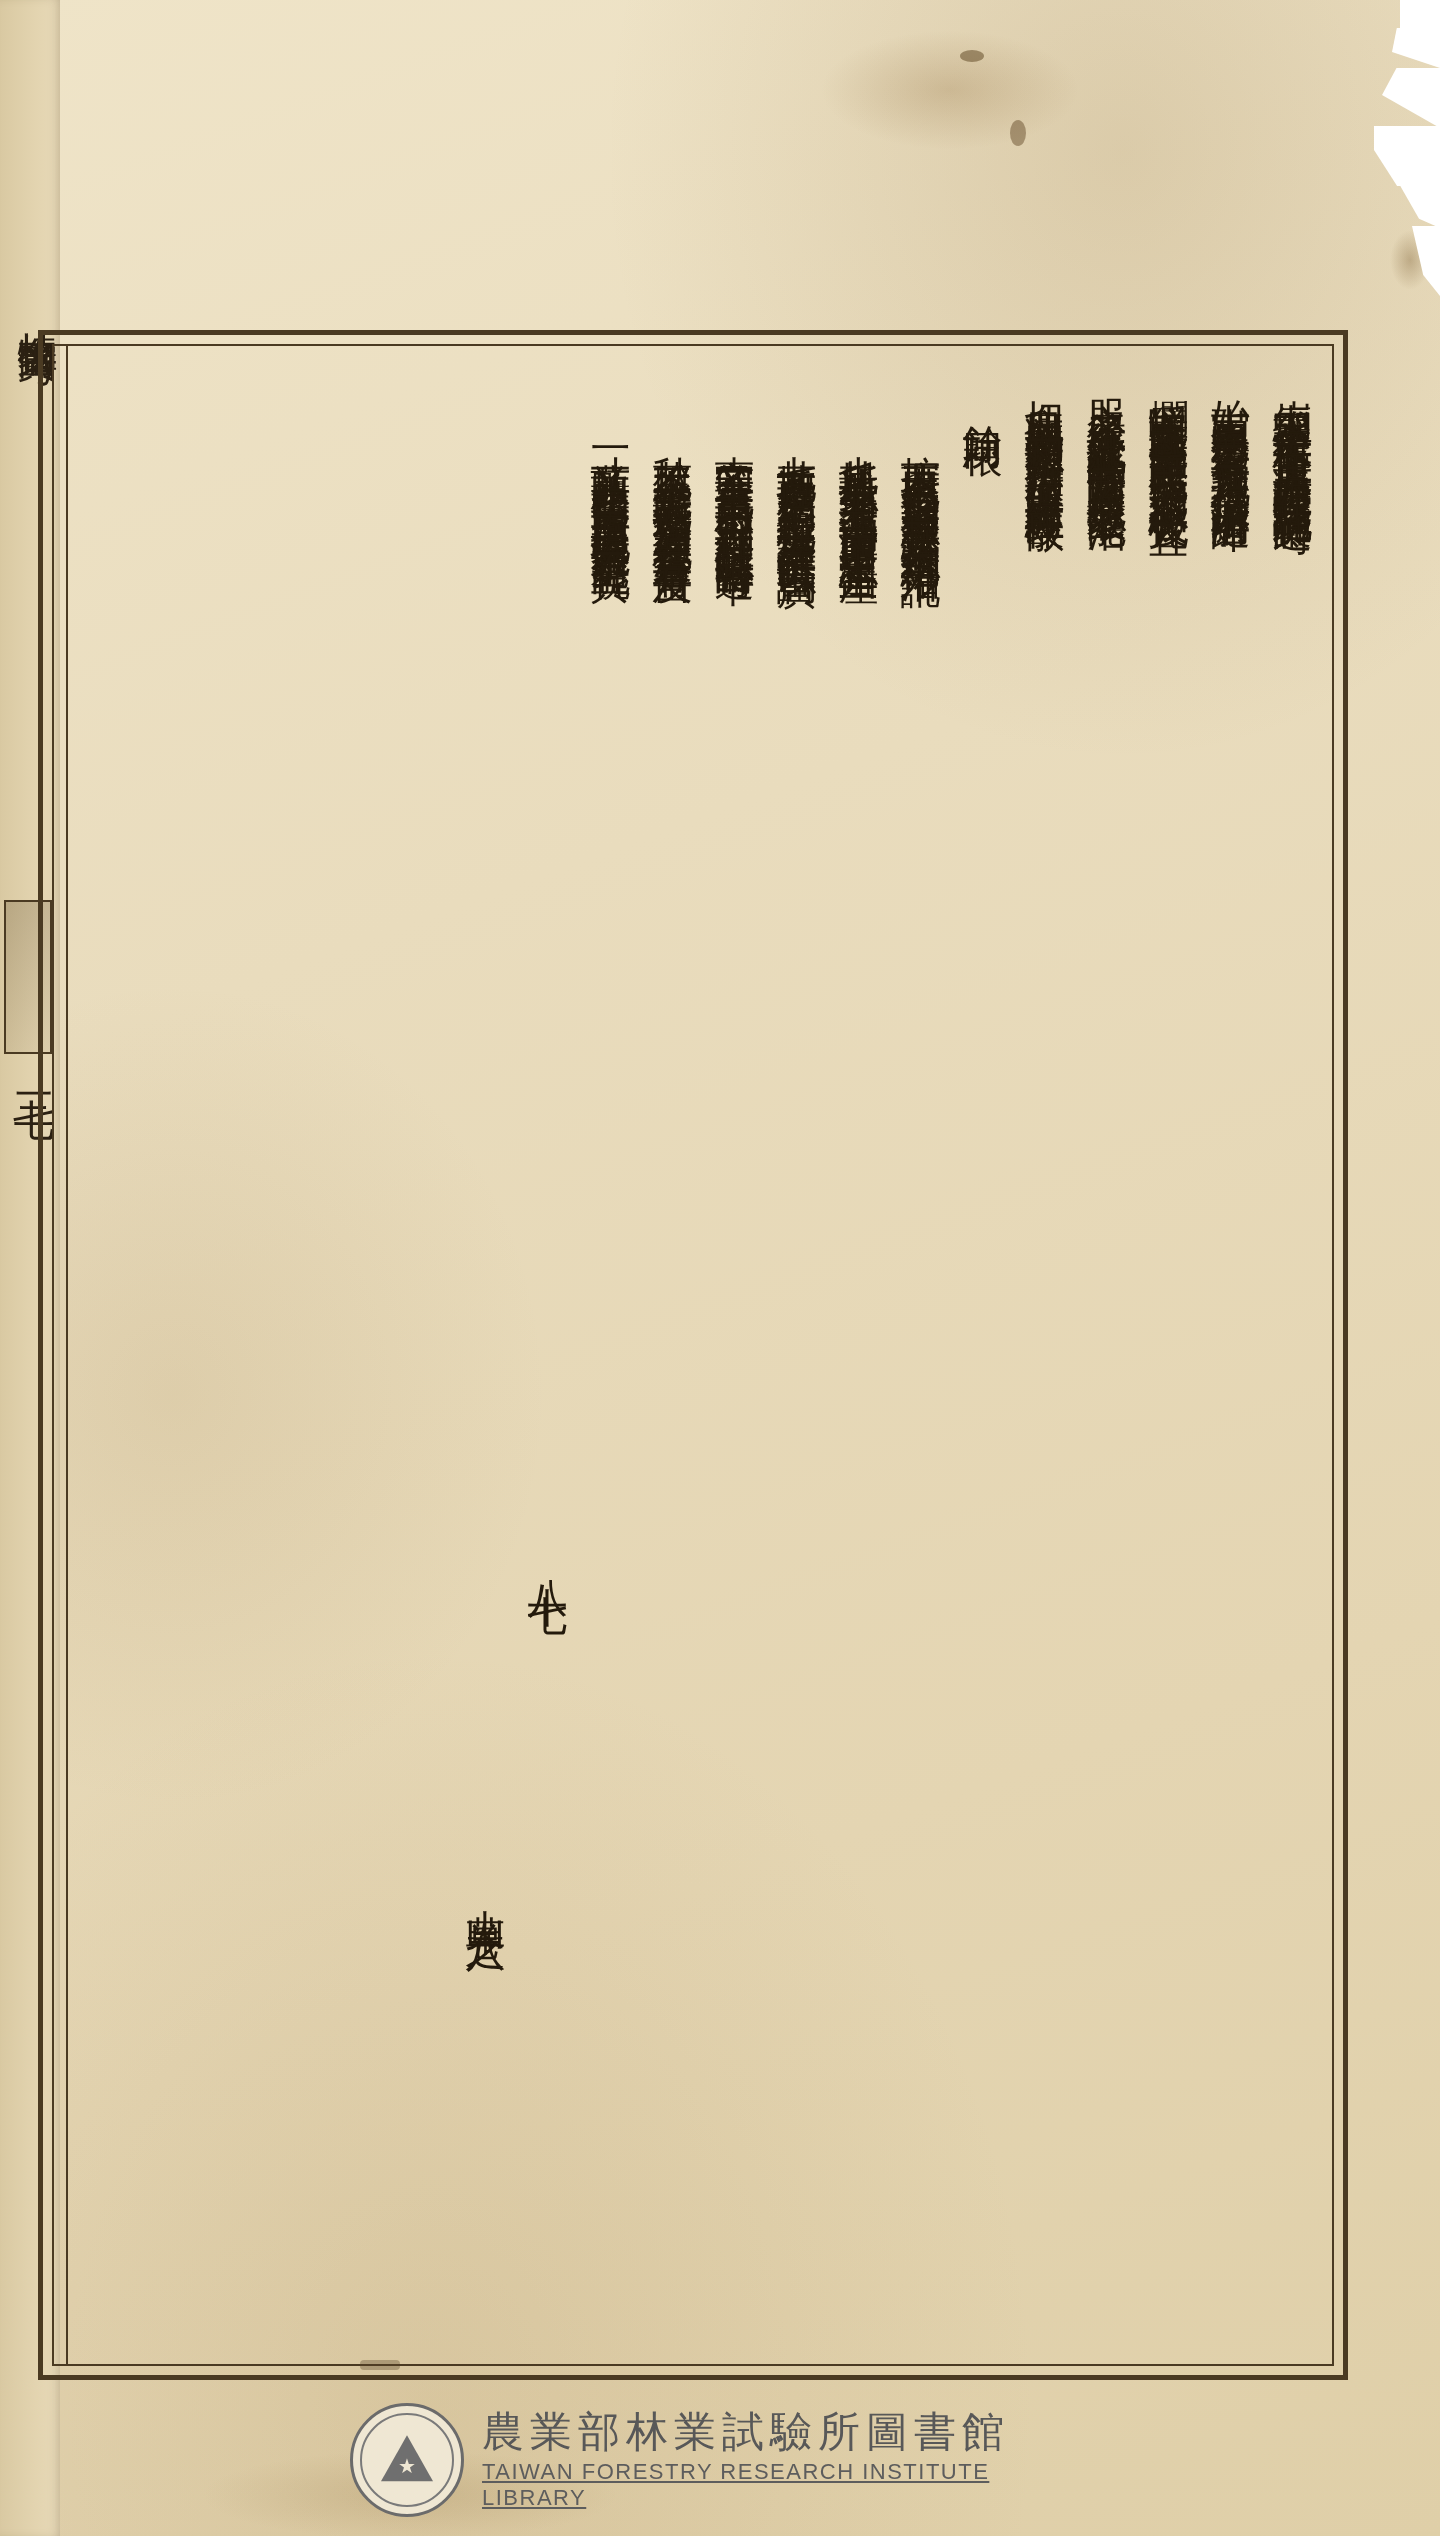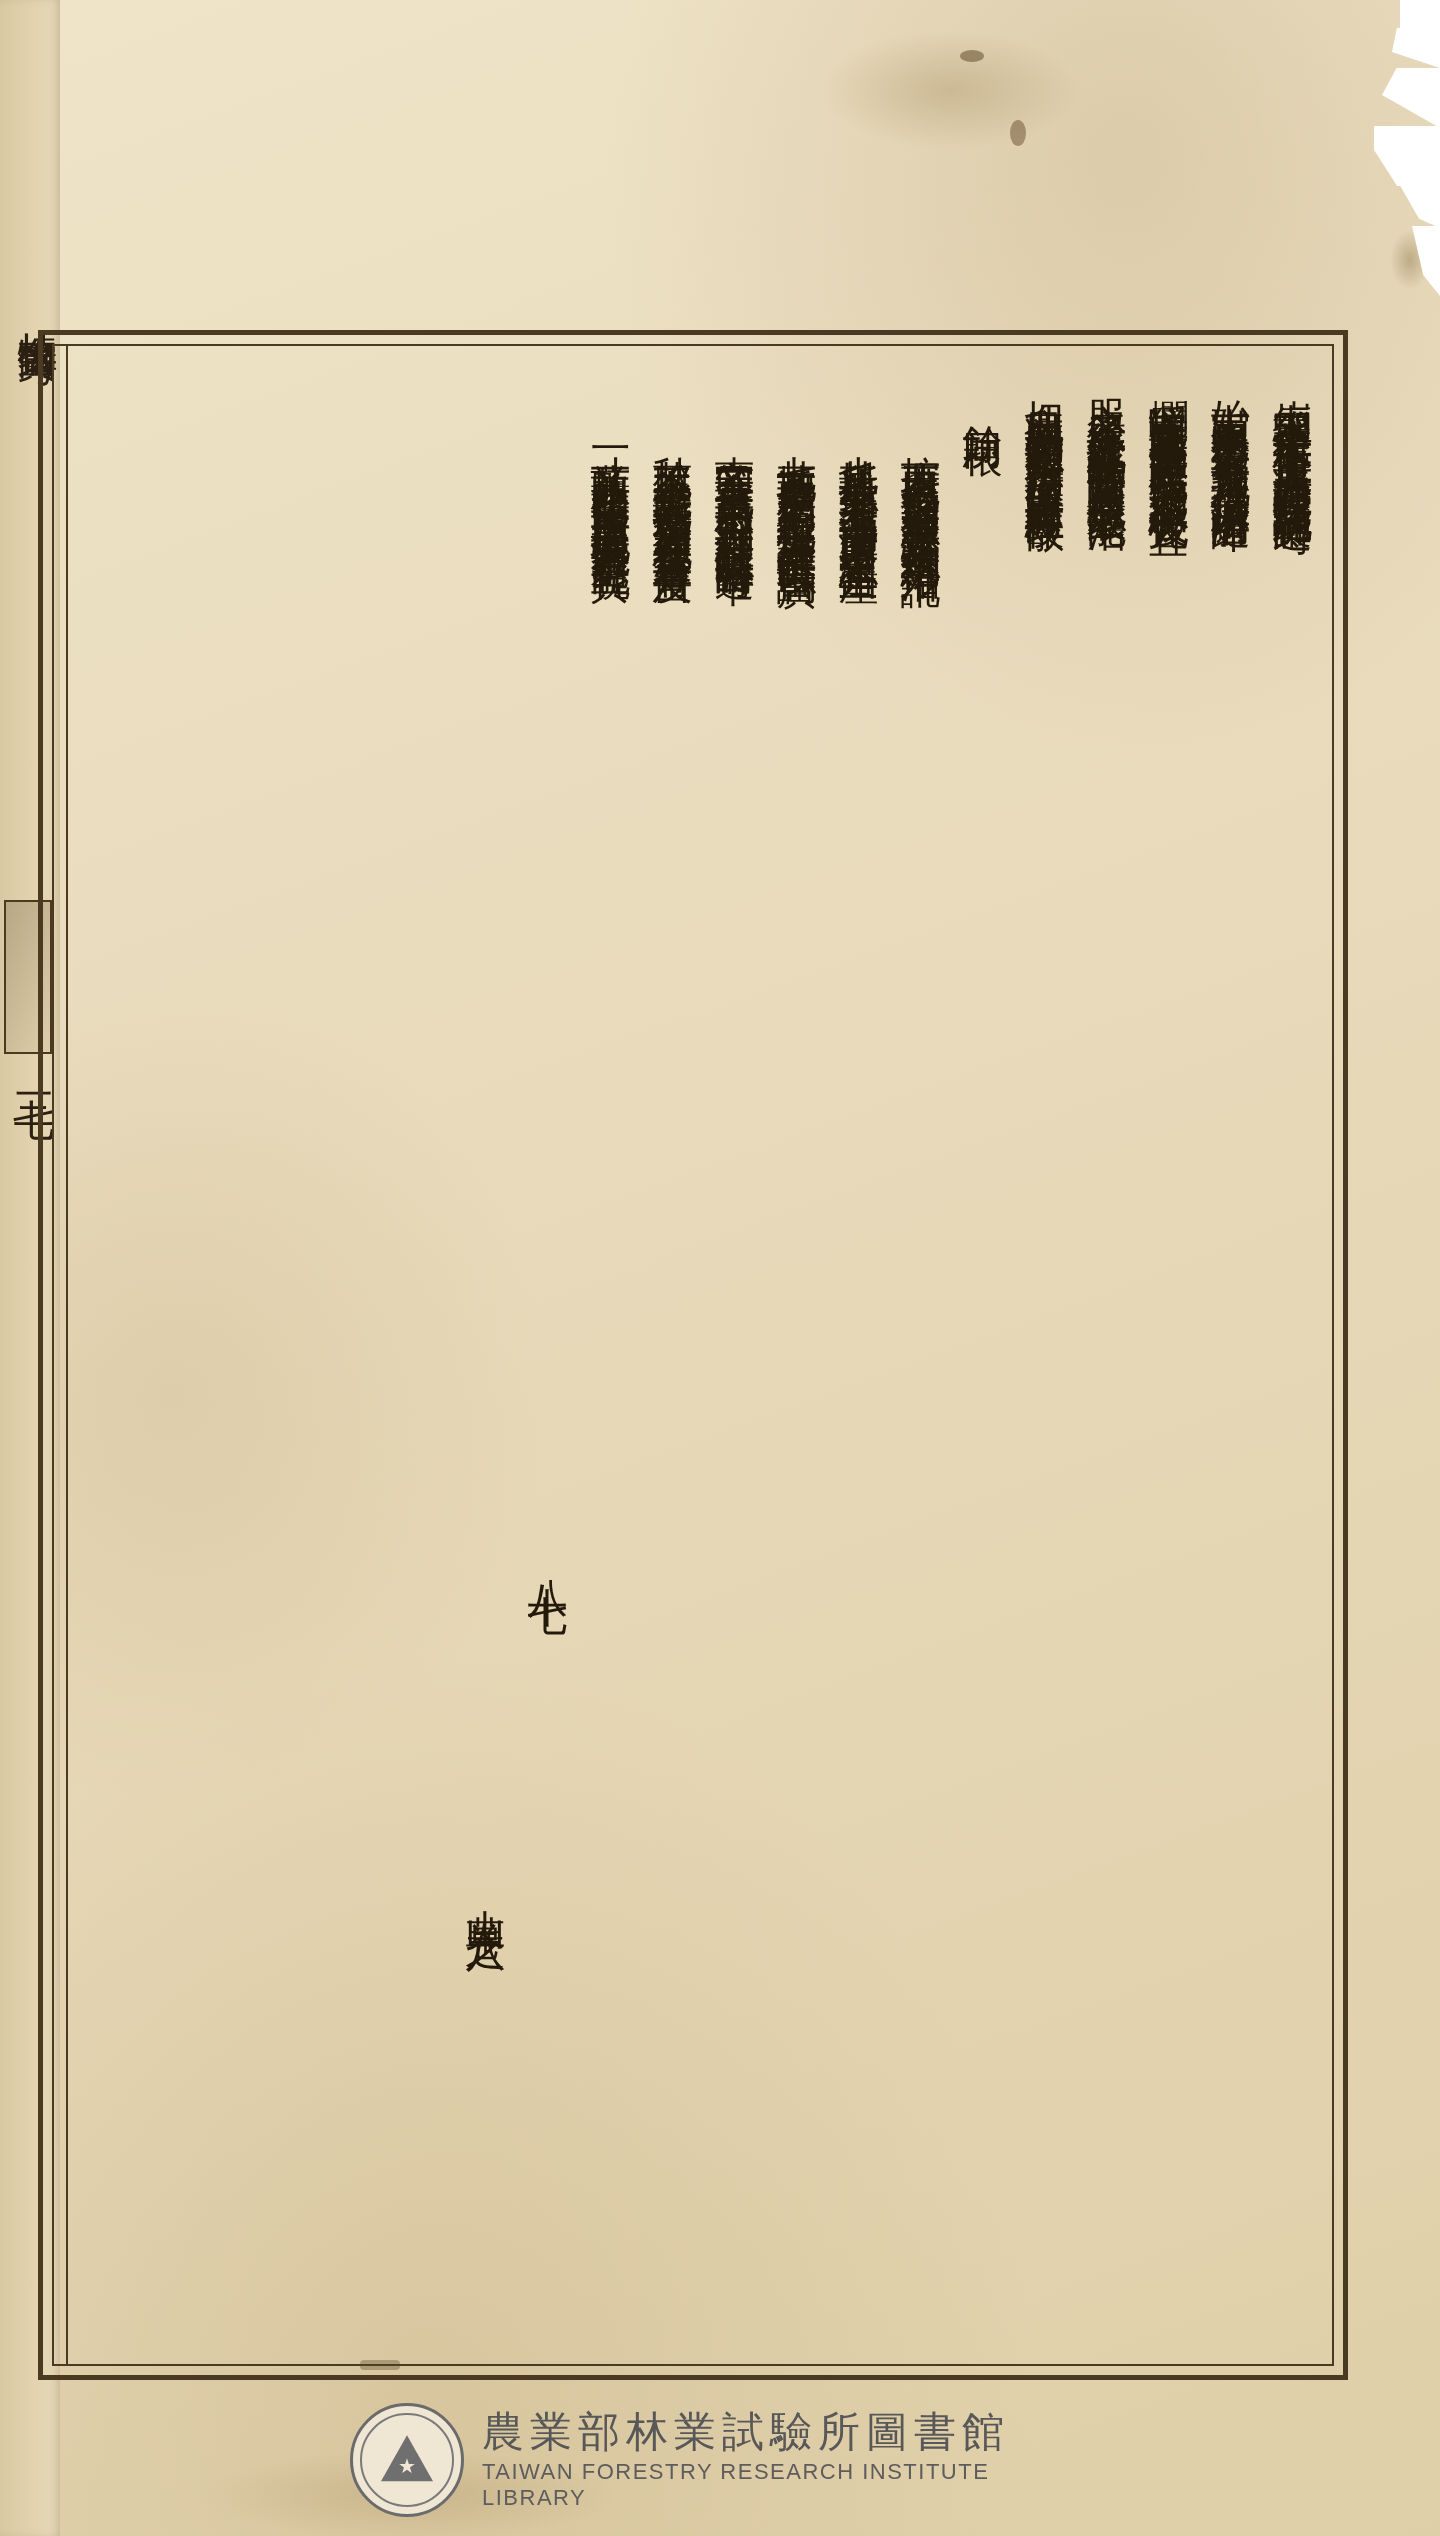--- a/index.html
+++ b/index.html
@@ -228,20 +228,21 @@
     font-family: "DejaVu Serif", serif;
     color: #585858;
     line-height: 1.1;
   }
   .stamp-en {
     font-size: 22px;
     letter-spacing: 1.5px;
     font-family: "Liberation Sans", sans-serif;
     color: #5d5d5d;
     margin-top: 4px;
+    text-decoration: underline;
   }
   .tiny-mark {
     position: absolute;
     left: 360px;
     top: 2360px;
     width: 40px;
     height: 10px;
     background: rgba(90,70,40,0.35);
     border-radius: 4px;
   }

